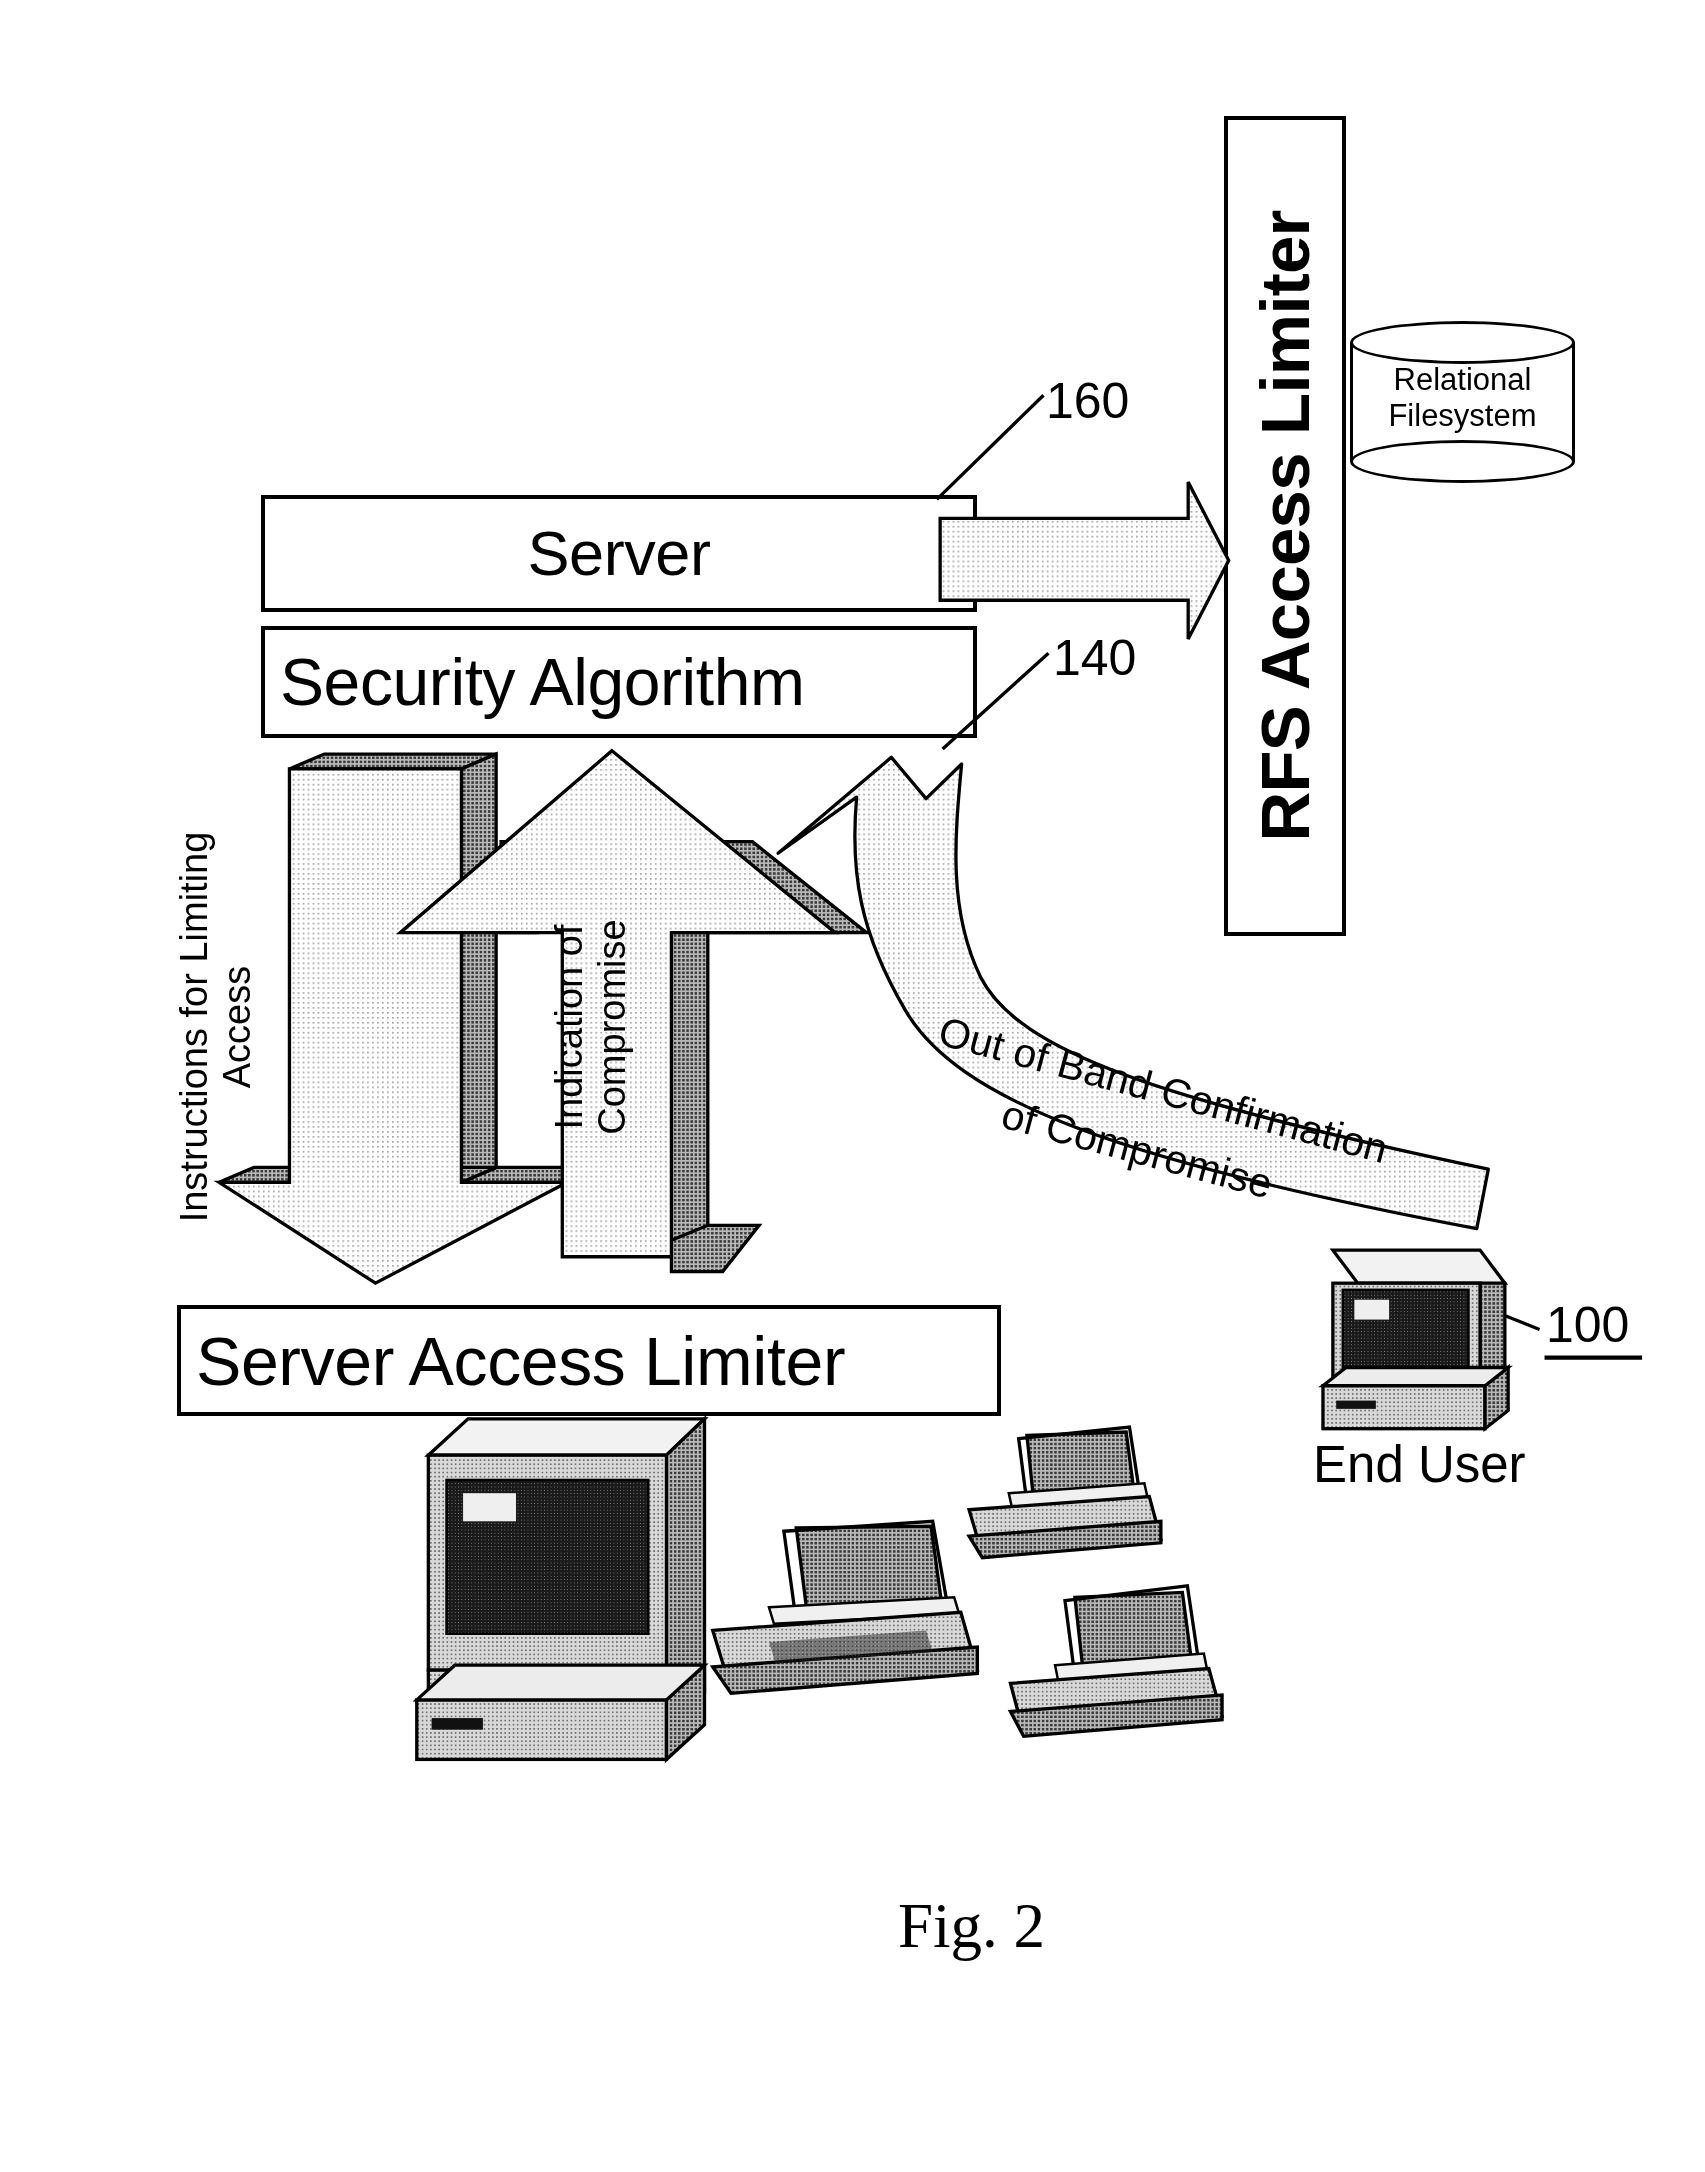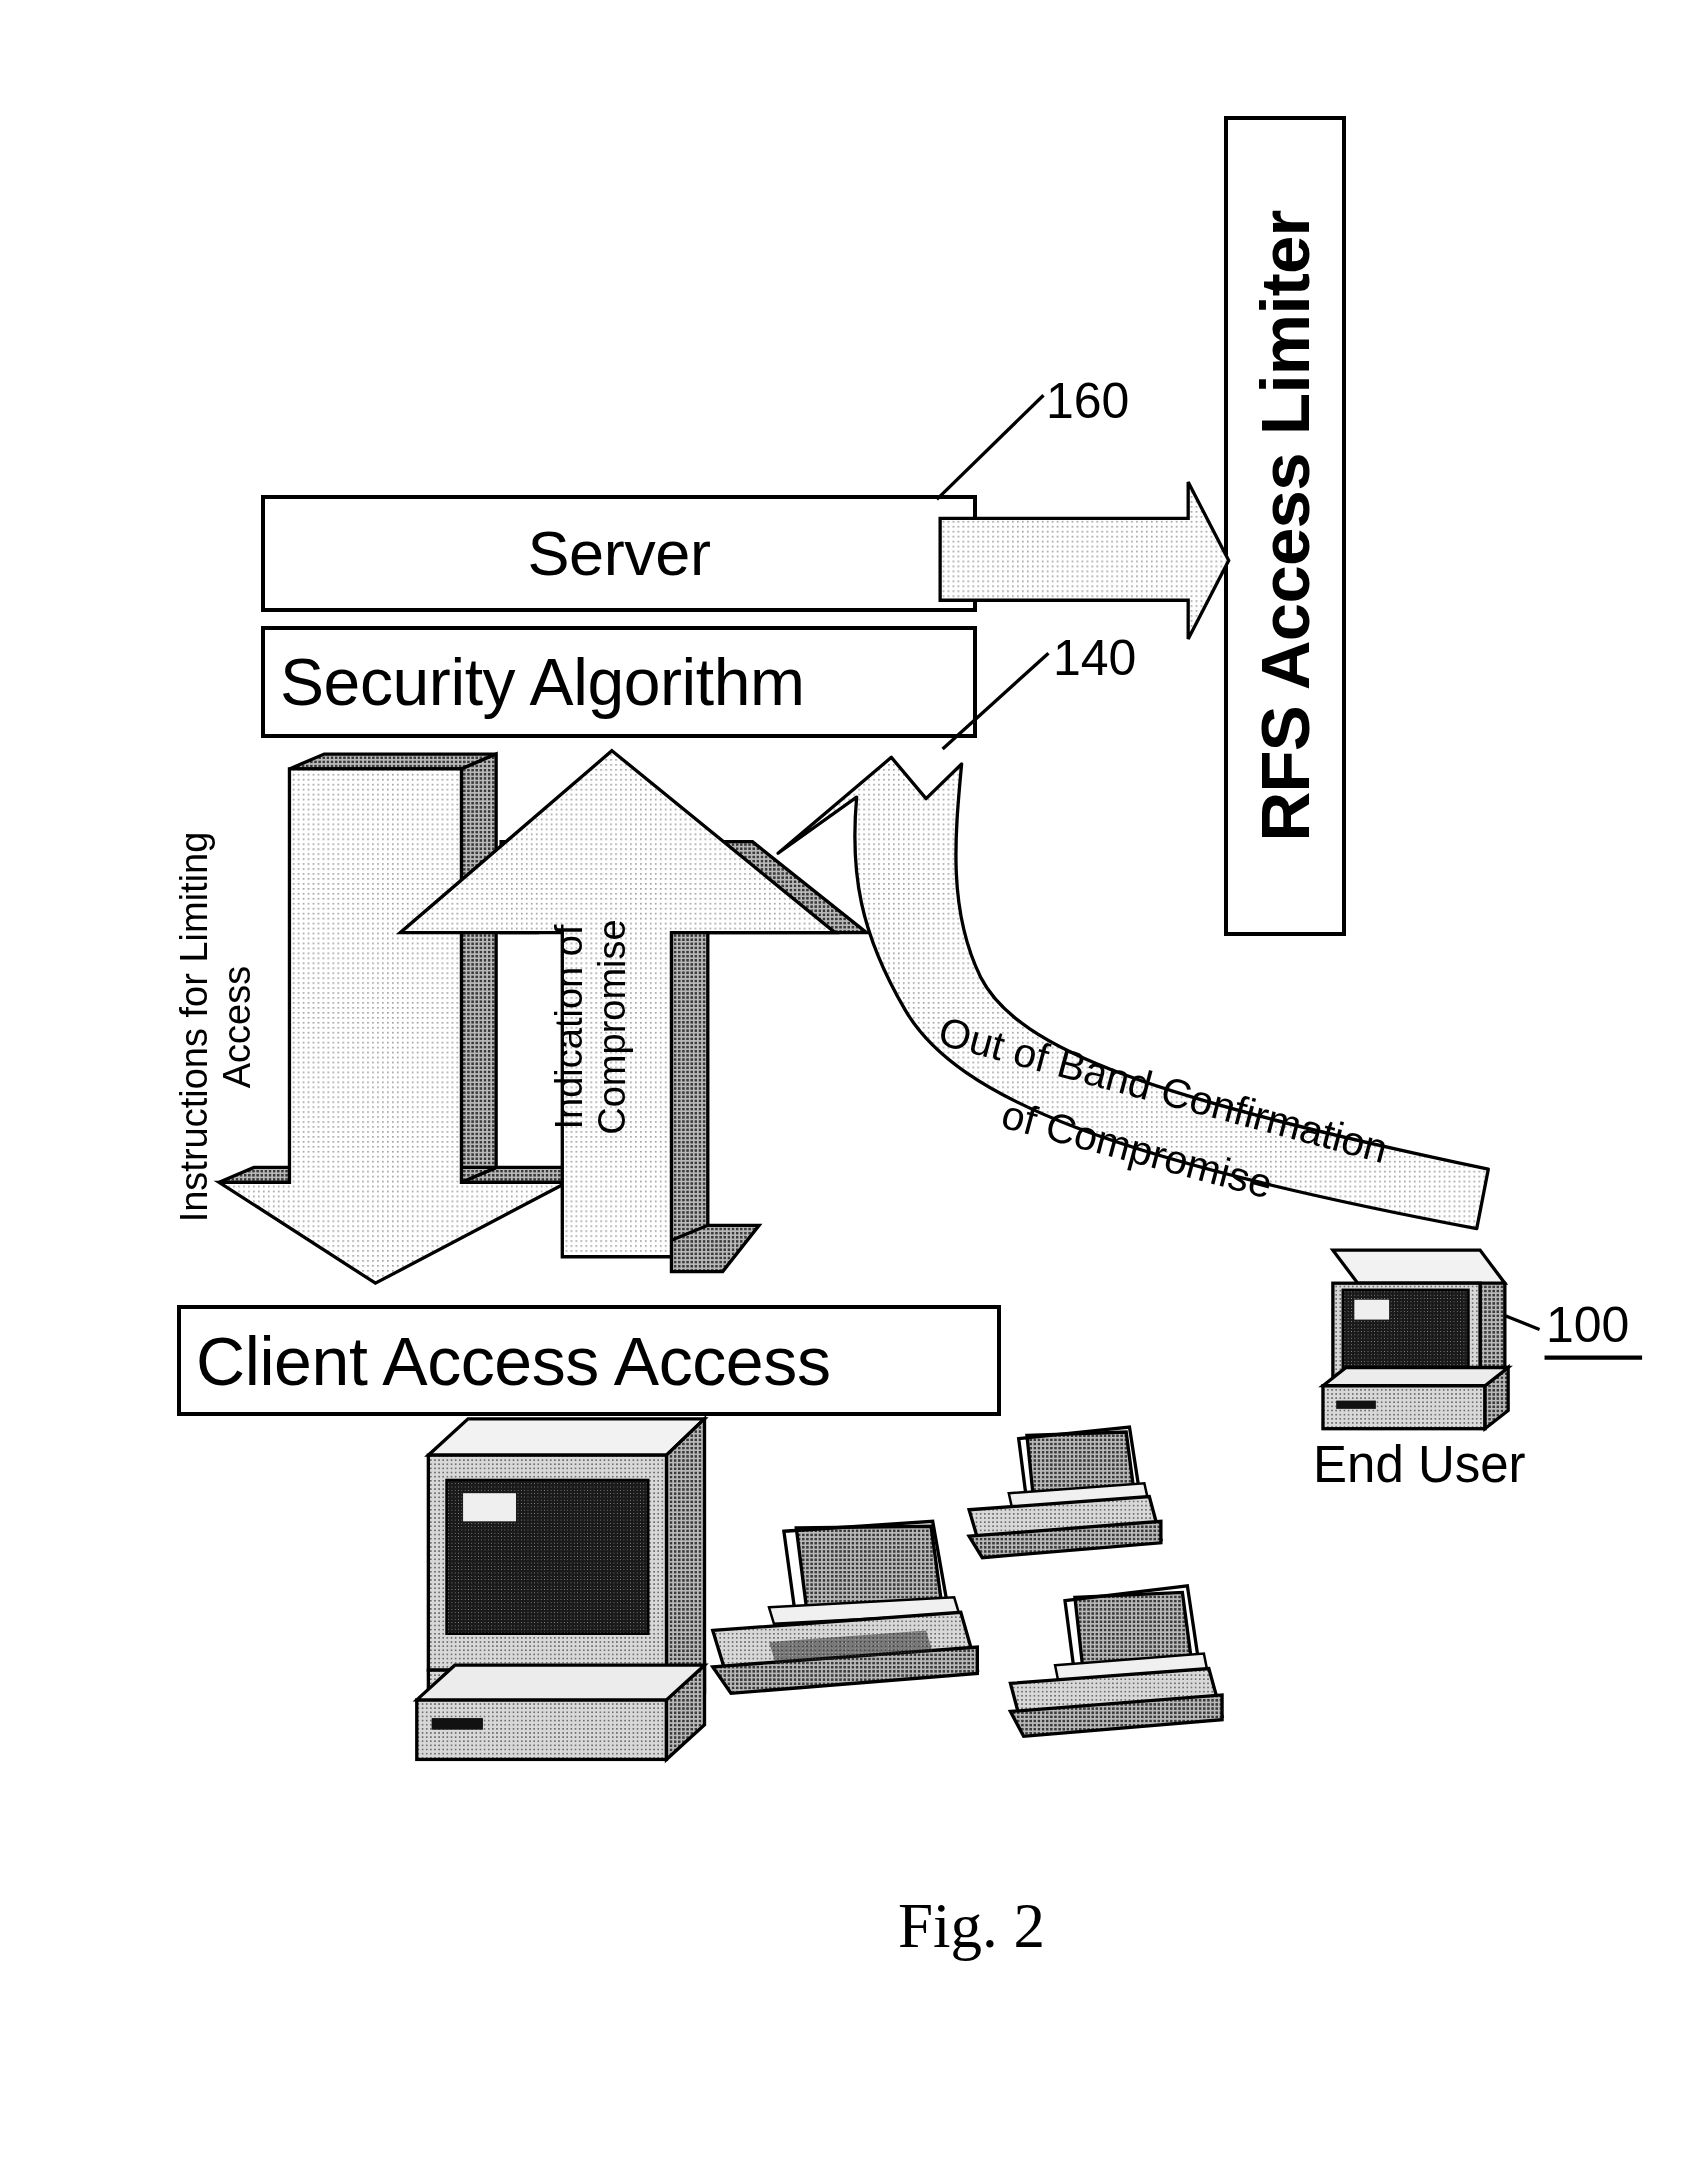--- a/index.html
+++ b/index.html
@@ -113,27 +113,36 @@
 
   <div class="box" id="server-box">
     <span>Server</span>
   </div>
 
   <div class="box" id="secalg-box">
     <span>Security Algorithm</span>
   </div>
 
   <div class="box" id="client-box">
-    <span>Client Access Access</span>
+    <span>Server Access Limiter</span>
   </div>
 
   <div id="rfs-box">
     <div class="vtext">RFS Access Limiter</div>
   </div>
 
+  <div id="rfs-cyl">
+    <div class="cyl-body"></div>
+    <div class="cyl-bot-full"></div>
+    <div class="cyl-top"></div>
+    <div class="cyl-label">
+      <div>Relational</div>
+      <div>Filesystem</div>
+    </div>
+  </div>
 
   <svg id="art" viewBox="0 0 2062 2627">
     <defs>
       <pattern id="stipple" width="6" height="6" patternUnits="userSpaceOnUse">
         <rect width="6" height="6" fill="#ffffff"></rect>
         <rect x="0" y="0" width="2" height="2" fill="#9f9f9f"></rect>
       </pattern>
       <pattern id="stippleDark" width="5" height="5" patternUnits="userSpaceOnUse">
         <rect width="5" height="5" fill="#b8b8b8"></rect>
         <rect x="0" y="0" width="3" height="3" fill="#3a3a3a"></rect>

